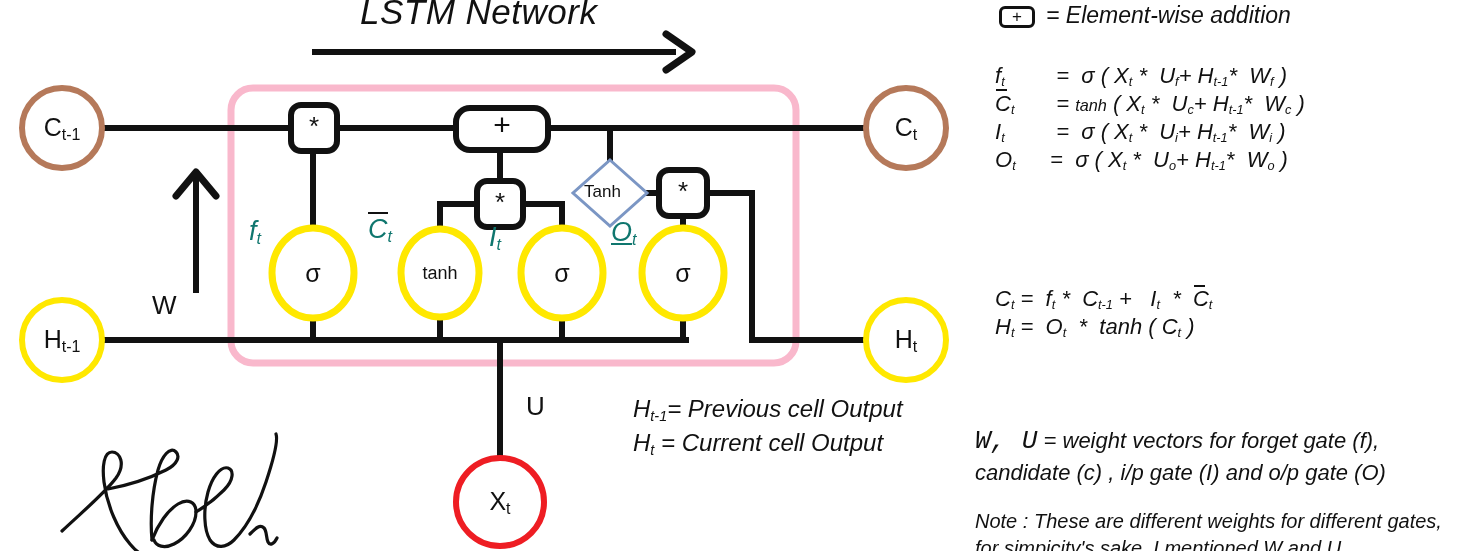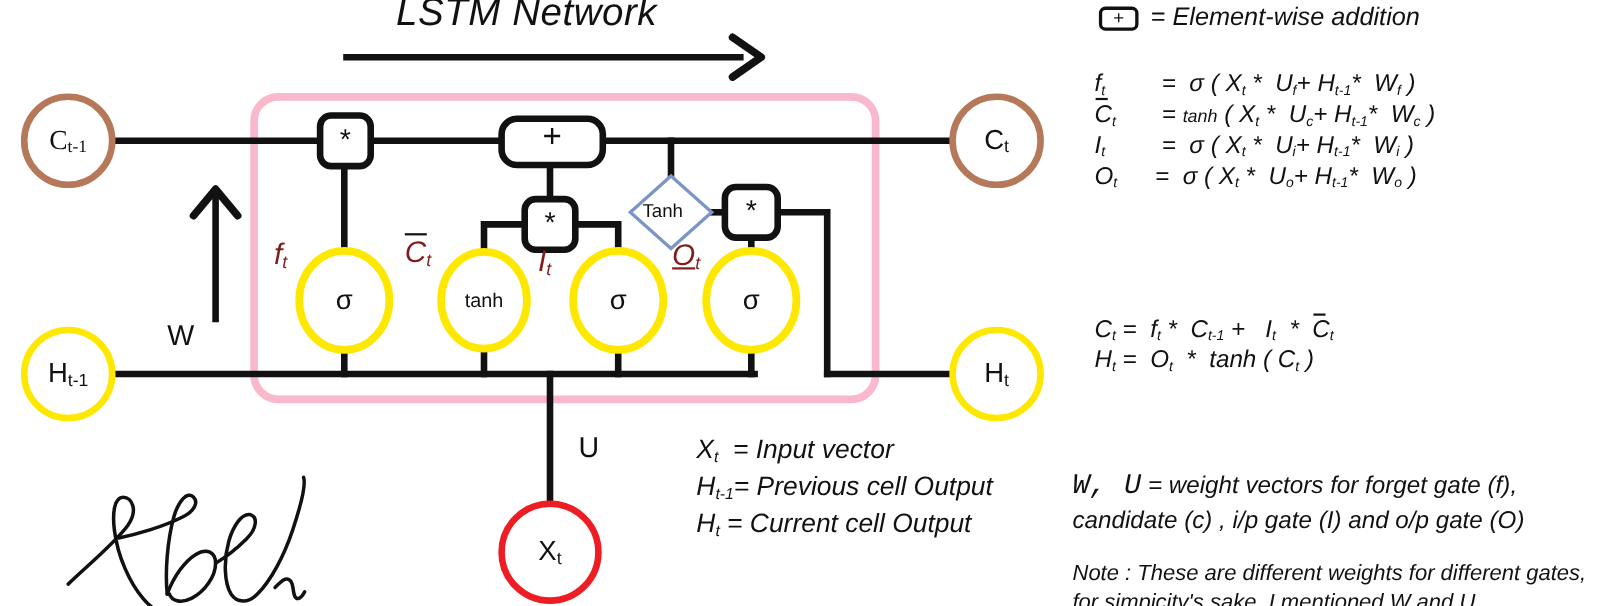--- a/index.html
+++ b/index.html
@@ -53,21 +53,21 @@
     font-size: 25px;
     color: #111;
     text-align: center;
   }
   .gate-inner.small { font-size: 18px; }
 
   .gate-tag {
     position: absolute;
     font-style: italic;
     font-size: 27px;
-    color: #7f1d1d;
+    color: #0f766e;
   }
   .gate-tag .sub { font-size: 0.6em; }
   .ovl { position: relative; }
   .ovl::before {
     content: "";
     position: absolute;
     left: 0; right: 18%;
     top: -0.06em;
     border-top: 2.5px solid #111;
   }
@@ -258,21 +258,21 @@
                C152,492 150,520 152,540"></path>
       <path d="M152,540 C158,524 168,510 178,504 C188,498 196,502 196,512 C196,524 186,538 174,544
                C164,549 156,546 154,540"></path>
       <path d="M196,512 C206,506 216,498 224,490 C234,480 234,470 228,468 C220,466 212,478 208,492
                C203,510 204,530 210,540 C216,549 226,548 234,540 C246,528 258,506 266,482
                C274,458 278,440 276,434"></path>
       <path d="M250,534 C256,528 260,524 264,528 C267,531 266,538 268,542 C270,546 274,544 277,538"></path>
     </g>
   </svg>
 
-  <div class="node-label" style="left:22px; top:115px; width:80px;font-family:Liberation Serif, serif;">
+  <div class="node-label" style="left:22px; top:115px; width:80px;">
     <span>C</span><span class="sub">t-1</span>
   </div>
   <div class="node-label" style="left:22px; top:327px; width:80px;">
     <span>H</span><span class="sub">t-1</span>
   </div>
   <div class="node-label" style="left:866px; top:115px; width:80px;">
     <span>C</span><span class="sub">t</span>
   </div>
   <div class="node-label" style="left:866px; top:327px; width:80px;">
     <span>H</span><span class="sub">t</span>
@@ -322,21 +322,20 @@
     <div class="eq-row"><span>O</span><span class="sub">t</span>	 <span>=</span>  <span>σ</span> <span>( X</span><span class="sub">t</span><span> *  U</span><span class="sub">o</span><span>+ H</span><span class="sub">t-1</span><span>*  W</span><span class="sub">o</span><span> )</span></div>
   </div>
 
   <div id="eq-block2">
     <div class="eq-row"><span>C</span><span class="sub">t</span><span> =  f</span><span class="sub">t</span><span> *  C</span><span class="sub">t-1</span><span> +   I</span><span class="sub">t</span><span>  *  </span><span class="cbar"><span>C</span><span class="sub">t</span></span></div>
 
     <div class="eq-row"><span>H</span><span class="sub">t</span><span> =  O</span><span class="sub">t</span><span>  *  tanh ( C</span><span class="sub">t</span><span> )</span></div>
   </div>
 
   <div id="legend-vars">
-    <div class="var-row"><span>X</span><span class="sub">t</span><span>  = Input vector</span></div>
     <div class="var-row"><span>H</span><span class="sub">t-1</span><span>= Previous cell Output</span></div>
     <div class="var-row"><span>H</span><span class="sub">t</span><span> = Current cell Output</span></div>
   </div>
 
   <div id="legend-wu">
     <div id="wu-head"><span class="big">W, U</span><span> = weight vectors for forget gate (f),</span></div>
     <div id="wu-head" style="position:static;">candidate (c) , i/p gate (I) and o/p gate (O)</div>
   </div>
 
   <div id="note">Note : These are different weights for different gates, for simpicity's sake, I mentioned W and U</div>

